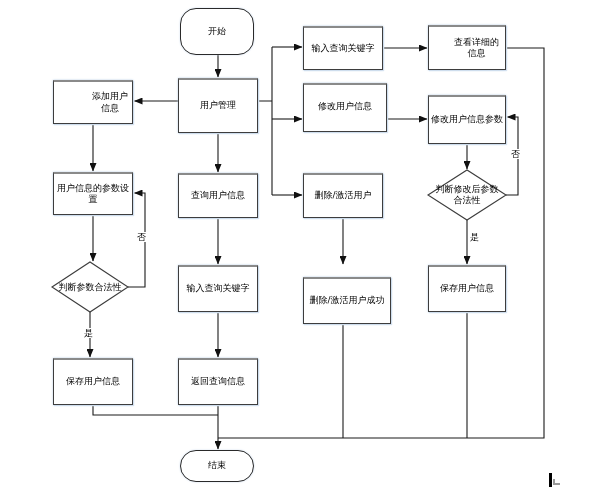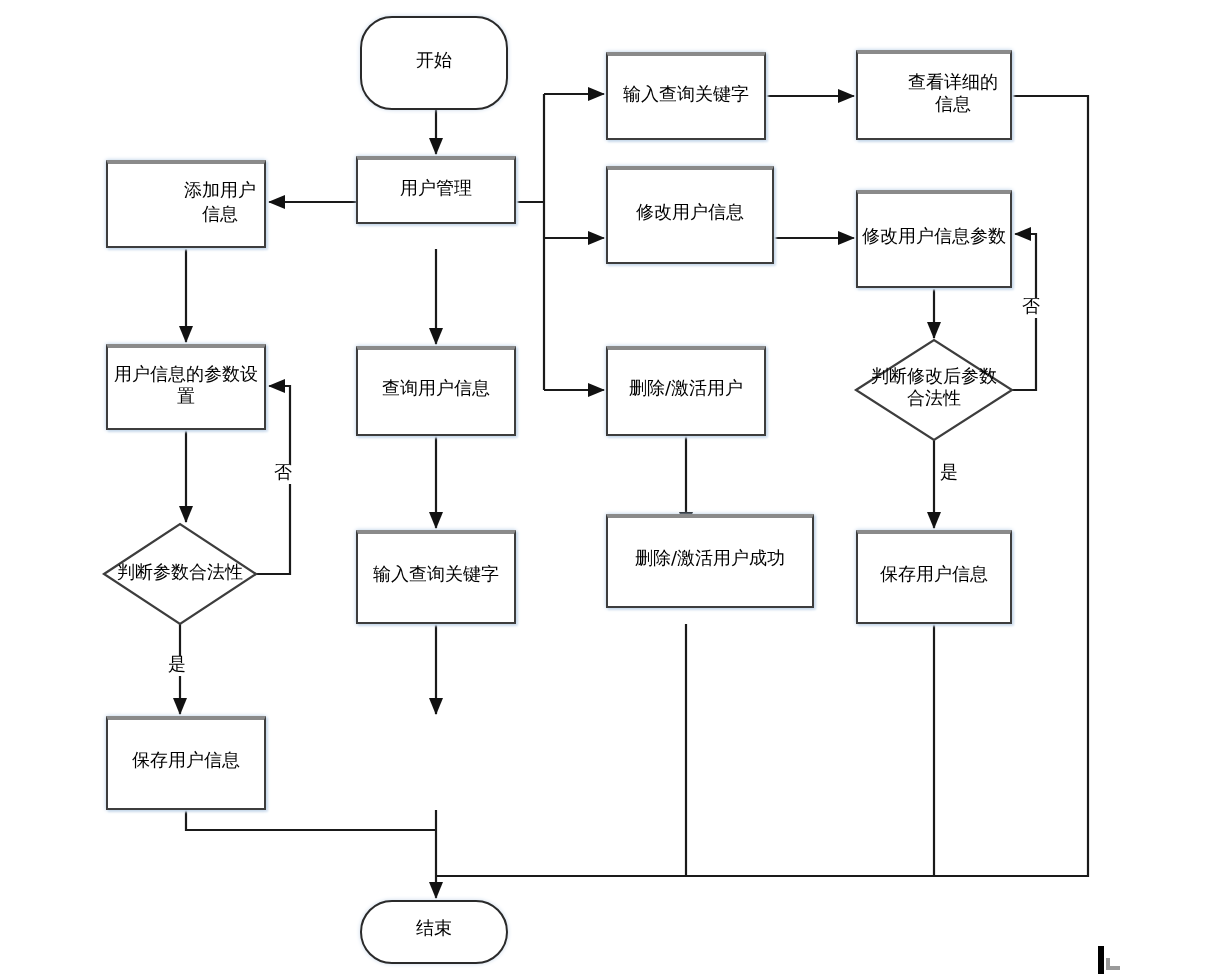--- a/index.html
+++ b/index.html
@@ -68,21 +68,21 @@
       <path d="M218,405 L218,449" marker-end="url(#arr)"></path>
     </g>
     <g fill="#ffffff" stroke="#3d3d3d" stroke-width="1.1">
       <polygon points="52,287 90,262 128,287 90,312"></polygon>
       <polygon points="428,195 467,170 506,195 467,220"></polygon>
     </g>
   </svg>
 
   <div class="node terminator" style="left:180px;top:8px;width:74px;height:47px;">开始</div>
 
-  <div class="node process" style="left:178px;top:78px;width:80px;height:34px;">用户管理</div>
+  <div class="node process" style="left:178px;top:78px;width:80px;height:55px;">用户管理</div>
 
   <div class="node process" style="left:53px;top:80px;width:80px;height:44px;padding-left:36px;">添加用户信息</div>
 
   <div class="node process" style="left:303px;top:26px;width:80px;height:44px;">输入查询关键字</div>
 
   <div class="node process" style="left:428px;top:25px;width:78px;height:45px;padding-left:21px;">查看详细的信息</div>
 
   <div class="node process" style="left:303px;top:83px;width:84px;height:49px;font-family:Liberation Mono, monospace;">修改用户信息</div>
 
   <div class="node process" style="left:428px;top:95px;width:78px;height:49px;">修改用户信息参数</div>
@@ -92,26 +92,27 @@
   <div class="node process" style="left:178px;top:173px;width:80px;height:45px;">查询用户信息</div>
 
   <div class="node process" style="left:303px;top:173px;width:80px;height:45px;">删除/激活用户</div>
 
   <div class="dtext" style="left:58px;top:267px;width:64px;height:40px;">判断参数合法性</div>
 
   <div class="dtext" style="left:432px;top:176px;width:70px;height:38px;">判断修改后参数合法性</div>
 
   <div class="node process" style="left:178px;top:265px;width:80px;height:47px;">输入查询关键字</div>
 
-  <div class="node process" style="left:303px;top:257px;width:104px;height:47px;">删除/激活用户成功</div>
+  <div class="node process" style="left:303px;top:277px;width:88px;height:47px;">删除/激活用户成功</div>
 
   <div class="node process" style="left:428px;top:265px;width:78px;height:47px;">保存用户信息</div>
 
   <div class="node process" style="left:53px;top:358px;width:80px;height:47px;">保存用户信息</div>
 
+  <div class="node process" style="left:178px;top:358px;width:80px;height:47px;">返回查询信息</div>
 
   <div class="node terminator" style="left:180px;top:450px;width:74px;height:32px;">结束</div>
 
   <div class="blabel" style="left:136px;top:232px;">否</div>
   <div class="blabel" style="left:83px;top:328px;">是</div>
   <div class="blabel" style="left:510px;top:149px;">否</div>
   <div class="blabel" style="left:469px;top:232px;">是</div>
 
   <div class="cursor-bar"></div>
   <div class="cursor-hook"></div>

